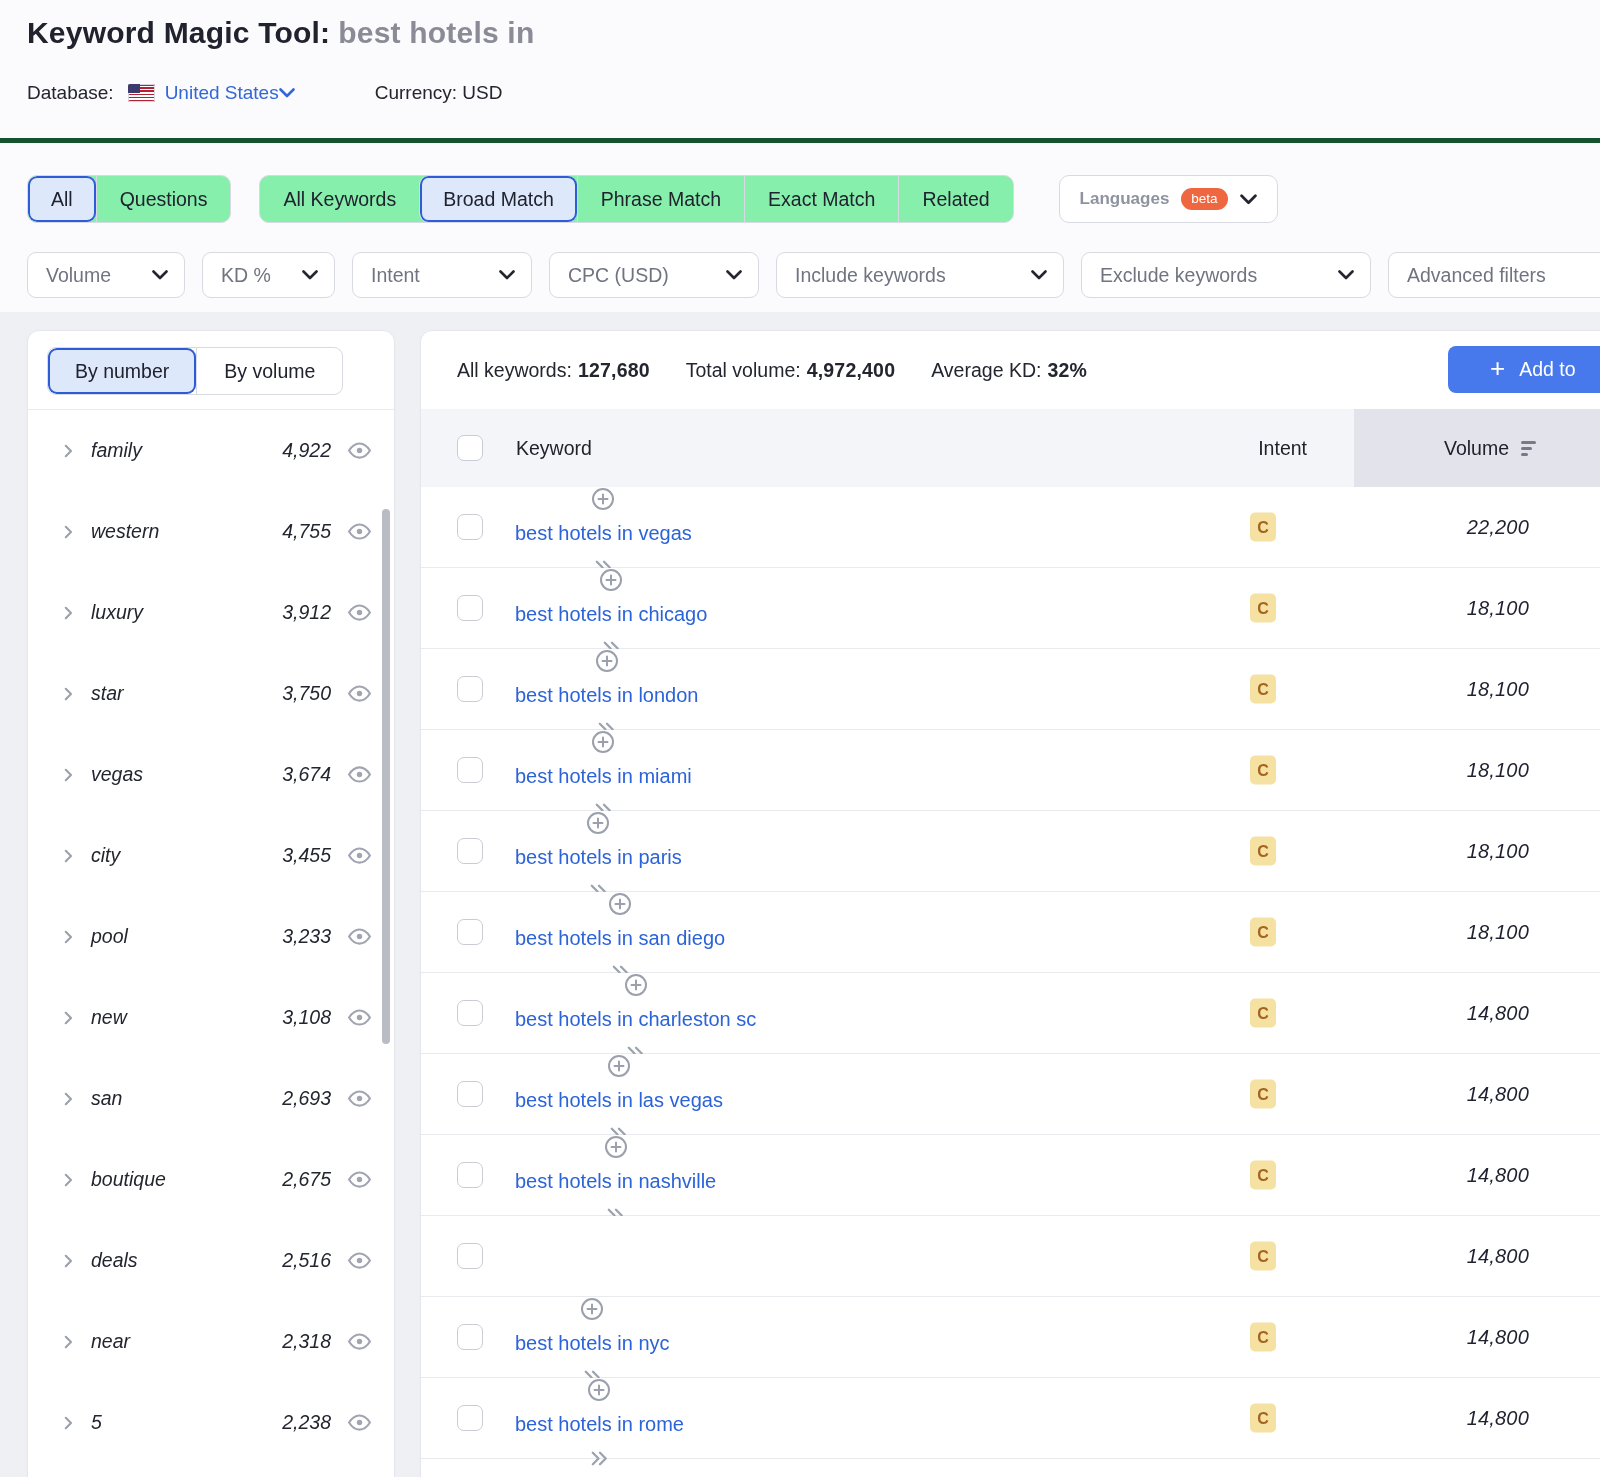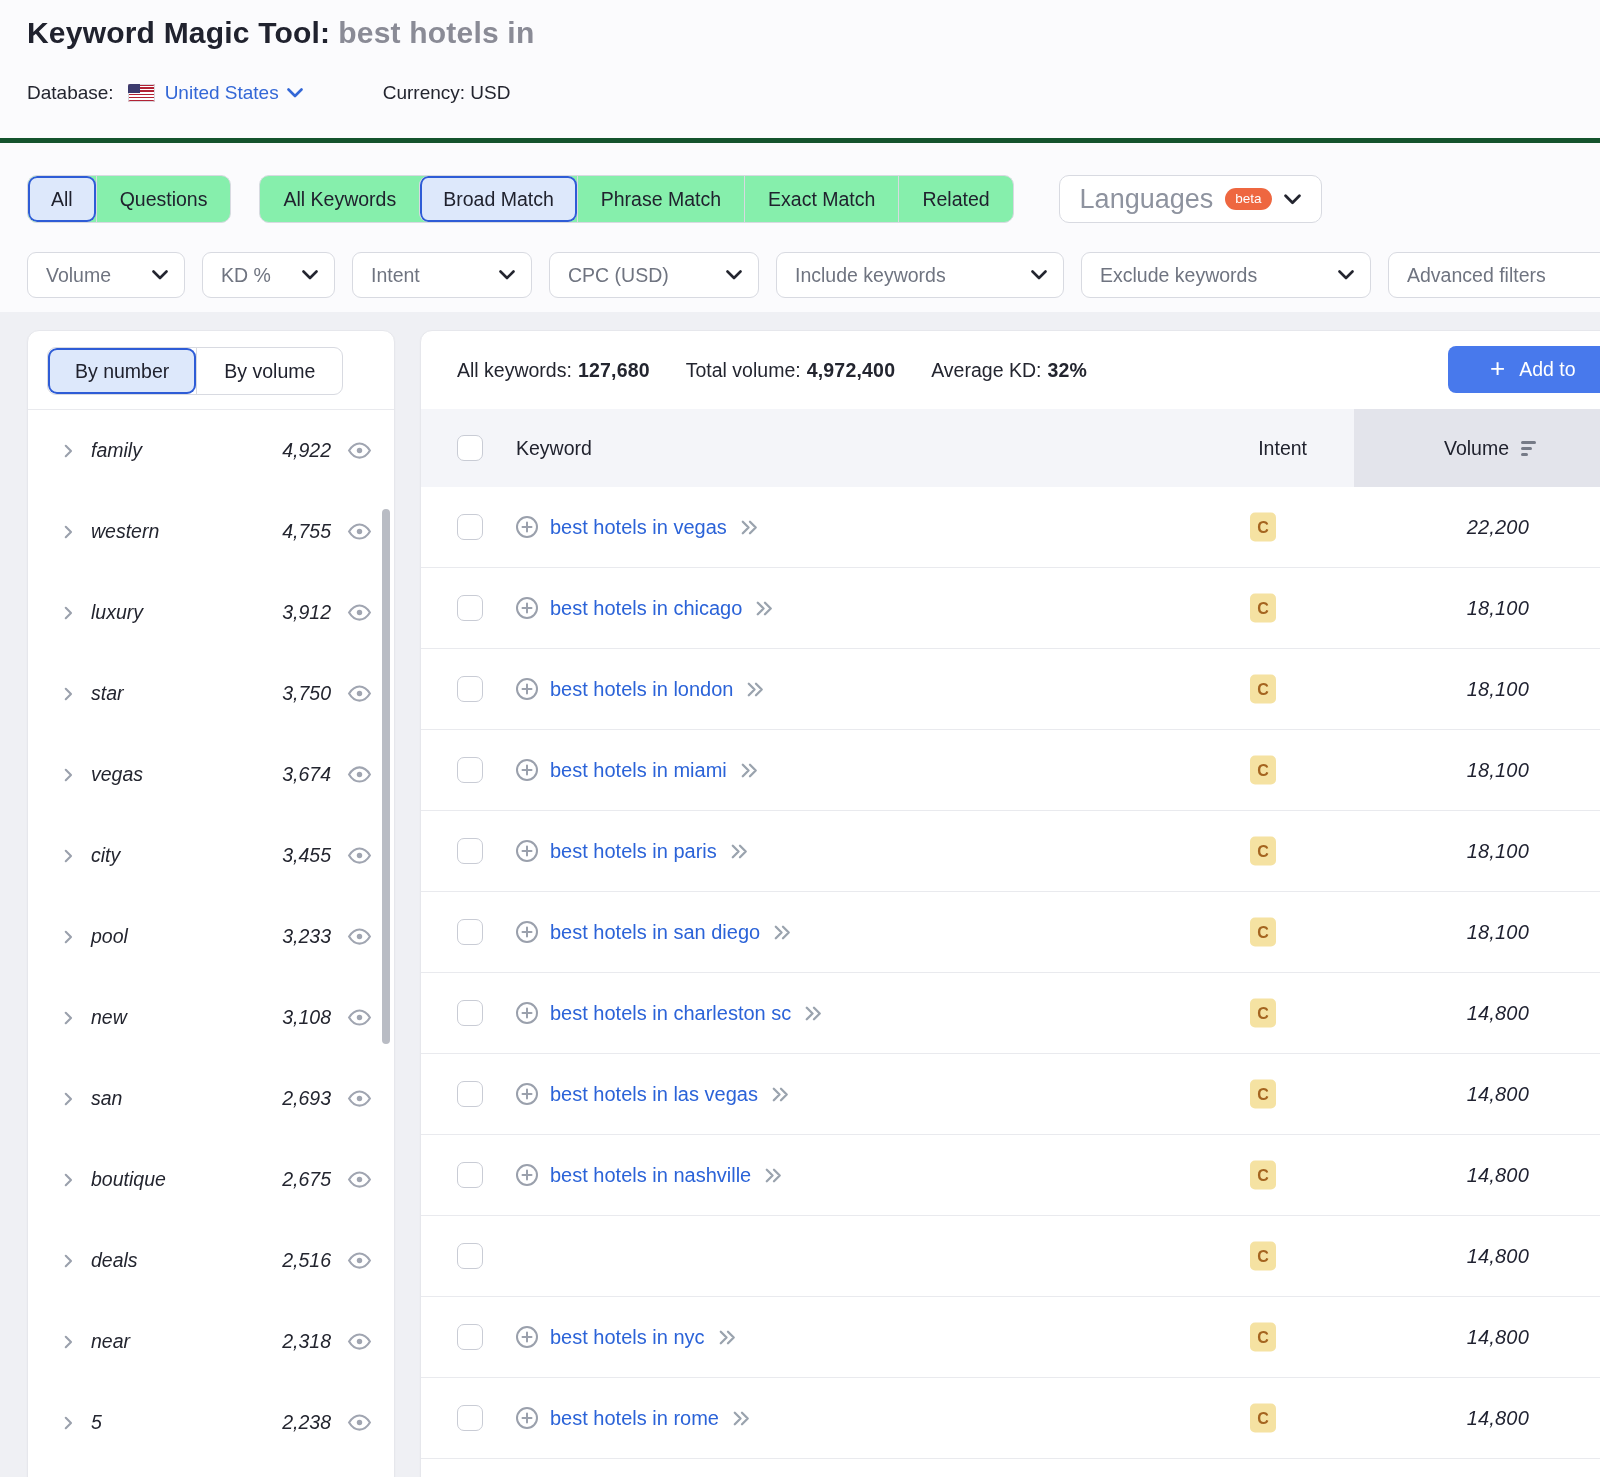--- a/index.html
+++ b/index.html
@@ -9,33 +9,33 @@
 
   
   .top { position:absolute; left:0; top:0; width:1600px; height:143px; background:#fbfbfd; border-bottom:5px solid #14532d; }
   .title { position:absolute; left:27px; top:16px; font-size:30px; font-weight:700; letter-spacing:.2px; }
   .title .q { color:#8a8b96; margin-left:8px; }
   .dbrow { position:absolute; left:27px; top:78px; height:30px; display:flex; align-items:center; font-size:19px; }
   .dbrow .lbl { color:#23252f; }
   .flag { position:relative; width:27px; height:18px; margin:0 10px 0 14px; border-radius:2px; overflow:hidden;
           background:repeating-linear-gradient(180deg,#b22234 0 1.6px,#ffffff 1.6px 3.2px); box-shadow:0 0 0 1px #d8d8de inset; }
   .flag::after { content:""; position:absolute; left:0; top:0; width:12px; height:9px; background:#3c3b6e; }
-  .blue-link { color:#3367d6; display:flex; align-items:center; gap:8px; cursor:pointer; }
+  .blue-link { color:#3367d6; display:flex; align-items:center; cursor:pointer; }
   .currency { margin-left:80px; color:#23252f; }
   .chev-svg { display:inline-block; }
 
   
   .tabs-row { position:absolute; left:27px; top:175px; height:48px; display:flex; }
   .seg-group { display:inline-flex; height:48px; background:#86efac; border:1px solid #d8dae1; border-radius:10px; overflow:hidden; }
   .seg { display:flex; align-items:center; padding:0 23px; font-size:19.5px; color:#20222e; border-left:1px solid #d8dae1; cursor:pointer; white-space:nowrap; }
   .seg:first-child { border-left:none; }
   .seg.sel { background:#dde8fb; box-shadow:inset 0 0 0 2px #2e5cd6; border-radius:9px; }
   .gap28 { width:28px; } .gap45 { width:45px; }
   .lang-btn { display:inline-flex; align-items:center; gap:12px; height:48px; background:#fff; border:1px solid #d8dae1; border-radius:10px; padding:0 20px; cursor:pointer; }
-  .lang-btn .txt { color:#8e939f; font-size:27px; }
+  .lang-btn .txt { color:#8e939f; font-size:17px;font-weight:bold; }
   .beta { background:#ee6740; color:#fff; font-size:13.5px; font-weight:400; border-radius:11px; padding:3px 10px 4px; }
 
   .filters-row { position:absolute; left:27px; top:252px; height:46px; display:flex; gap:17px; }
   .fbtn { display:inline-flex; align-items:center; justify-content:space-between; height:46px; background:#fff; border:1px solid #d8dae1; border-radius:9px; padding:0 16px 0 18px; color:#6f7480; font-size:19.5px; cursor:pointer; white-space:nowrap; }
   .f0{width:158px}.f1{width:133px}.f2{width:180px}.f3{width:210px}.f4{width:288px}.f5{width:290px}.f6{width:250px}
 
   
   .content { position:absolute; left:0; top:312px; width:1600px; height:1165px; background:#eff0f4; }
   .card { position:absolute; background:#fff; border:1px solid #e6e7ec; border-radius:12px; box-shadow:0 1px 2px rgba(30,32,45,.04); }
 
@@ -65,21 +65,21 @@
   .th-intent { position:absolute; right:312px; top:0; height:100%; display:flex; align-items:center; font-size:19.5px; }
   .th-volume { position:absolute; left:933px; top:0; width:267px; height:100%; background:#e3e4eb; display:flex; align-items:center; justify-content:flex-end; padding-right:85px; gap:12px; font-size:19.5px; cursor:pointer; }
   .sort-icon { display:inline-flex; flex-direction:column; gap:3px; align-items:flex-start; }
   .sort-icon i { display:block; height:3px; background:#767b87; border-radius:2px; }
   .sort-icon i:nth-child(1){width:15px}.sort-icon i:nth-child(2){width:11px}.sort-icon i:nth-child(3){width:7px}
 
   .rows { position:absolute; left:0; top:156px; width:100%; }
   .t-row { position:relative; height:81px; border-bottom:1px solid #e9eaee; background:#fff; }
   .cb { position:absolute; left:36px; top:50%; transform:translateY(-50%); width:26px; height:26px; border:1.5px solid #c9ccd5; border-radius:7px; background:#fff; cursor:pointer; }
   .thead .cb { left:36px; }
-  .kwwrap { position:absolute; left:94px; top:0; height:100%; display:flex; align-items:center; gap:11px; }
+  .kwwrap { position:absolute; left:94px; top:0; height:100%; display:flex; align-items:center; gap:11px;flex-direction:column; }
   .kw { color:#2b63d8; font-size:20px; text-decoration:none; cursor:pointer; }
   .plusicon, .dblchev { display:flex; cursor:pointer; }
   .intent-badge { position:absolute; left:829px; top:50%; transform:translateY(-50%); width:26px; height:29px; background:#f5e2a2; border-radius:5px; color:#a4641f; font-size:16px; font-weight:700; display:flex; align-items:center; justify-content:center; }
   .vol { position:absolute; right:90px; top:50%; transform:translateY(-50%); font-size:20px; color:#1f2130; letter-spacing:.2px;font-style:italic; }
 </style>
 </head>
 <body>
 
 <div class="page">
 

